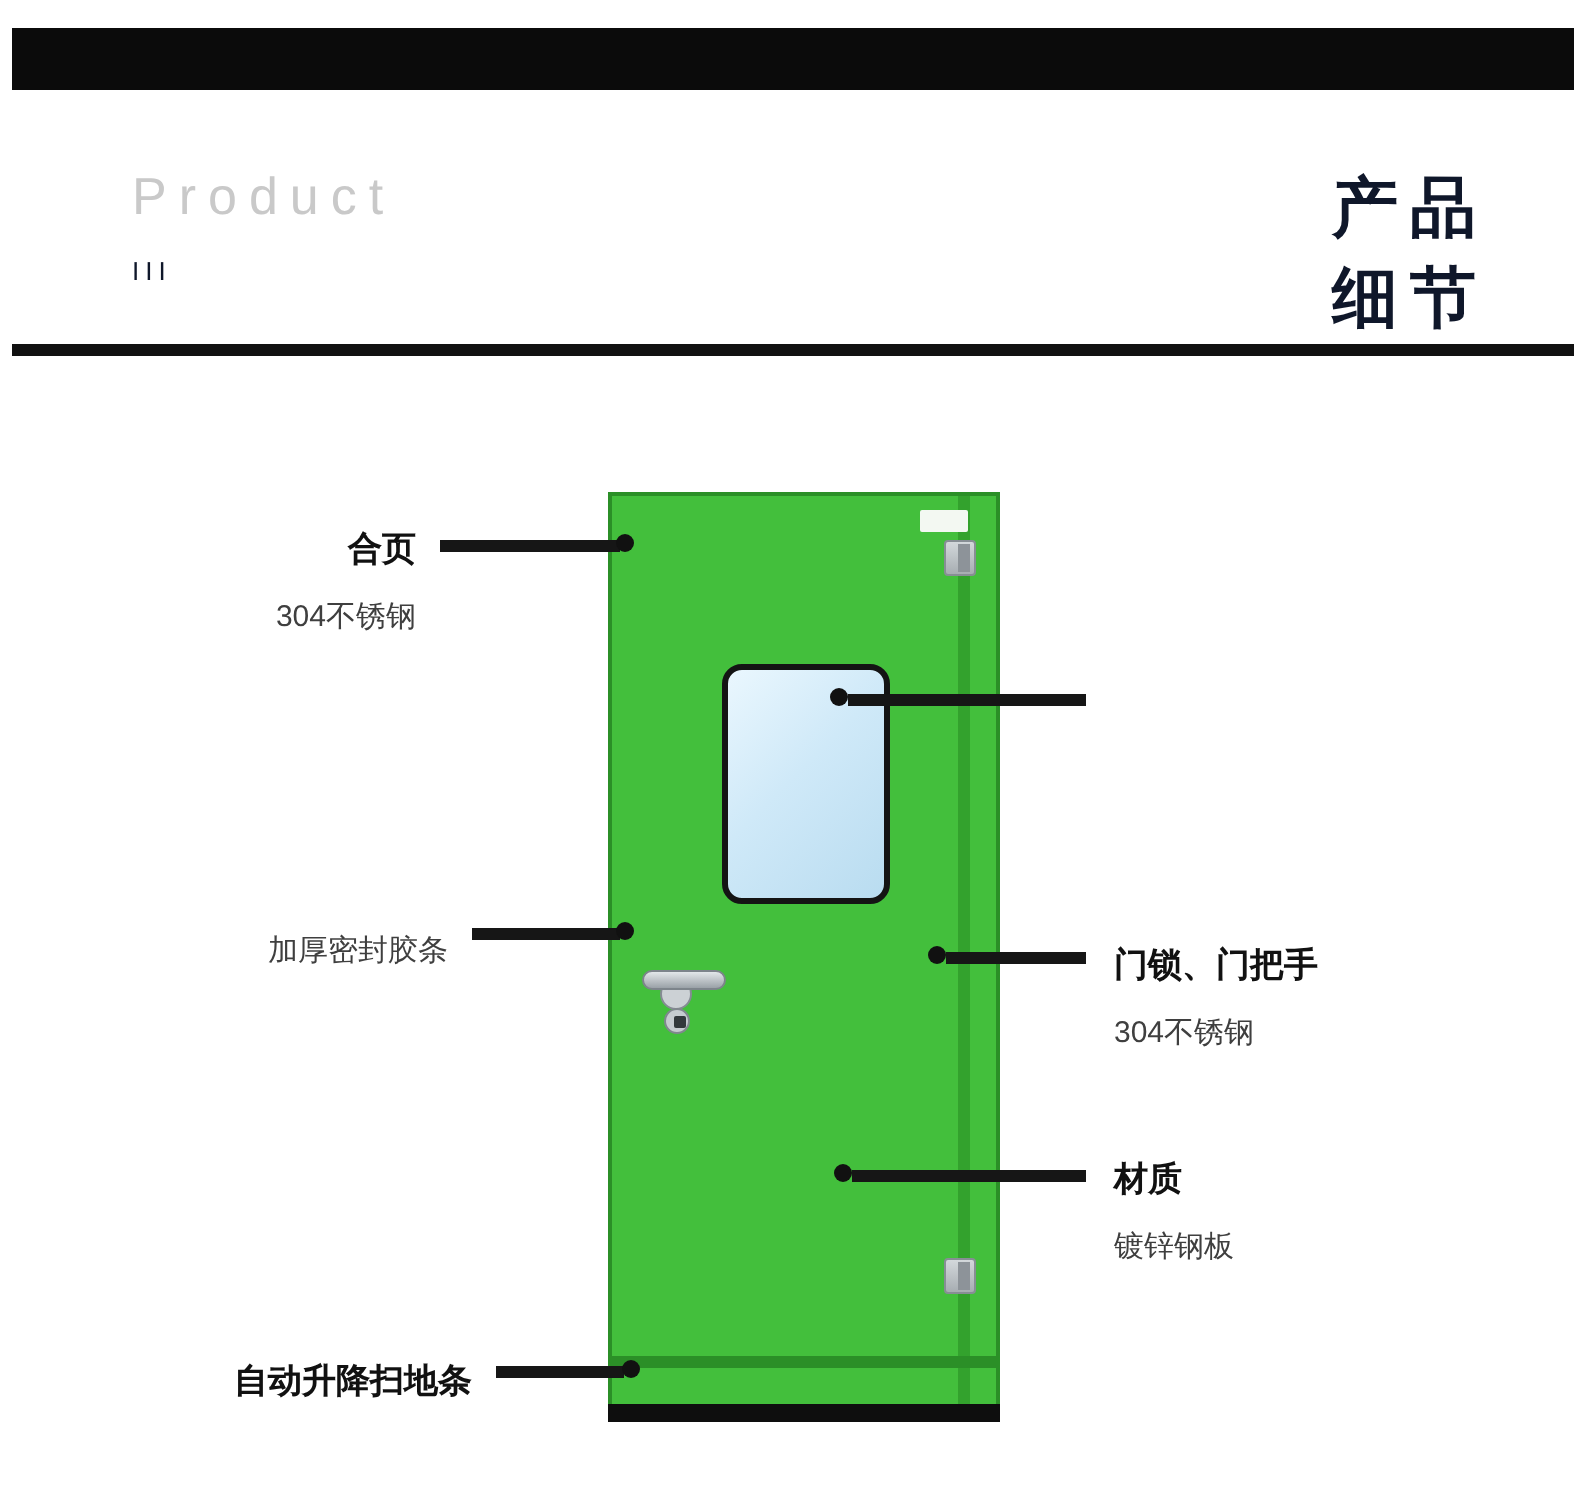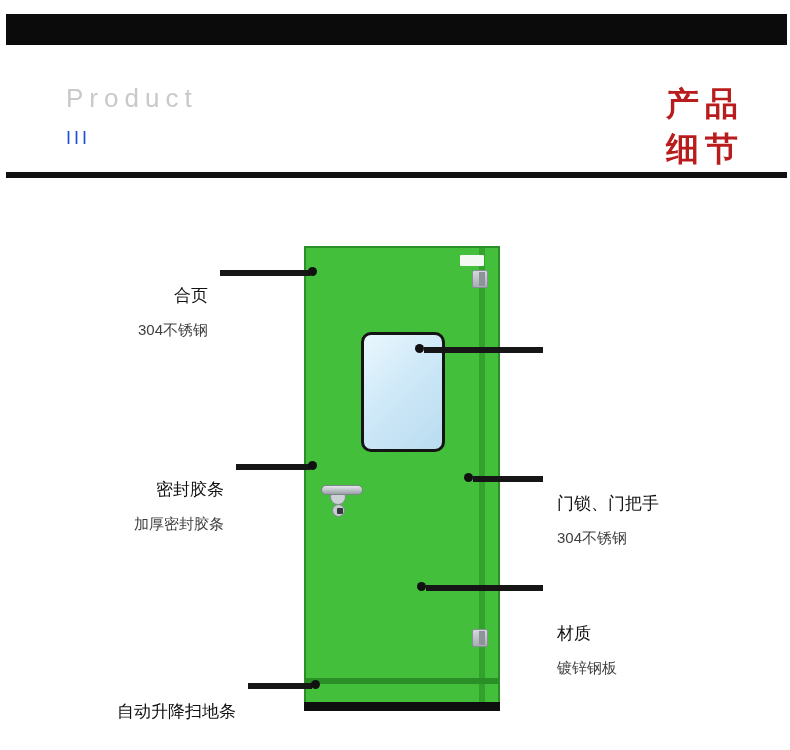--- a/index.html
+++ b/index.html
@@ -4,22 +4,22 @@
 <style>
   * { margin:0; padding:3px; box-sizing:border-box; }
   html,body { background:#ffffff; }
   body { font-family:"Liberation Sans","DejaVu Sans",sans-serif; }
   .canvas { position:relative; width:790px; height:750px; background:#ffffff; overflow:hidden; margin:0 auto; }
 
   
   .top-bar { position:absolute; left:0; top:8px; width:790px; height:31px; background:#0b0b0b; }
   .en-title { position:absolute; left:54px; top:70px; color:#c9c9c9; }
   .en-title .line { display:block; font-size:26px; letter-spacing:6px; line-height:33px; font-weight:400; }
-  .en-title .roman { display:block; font-size:18px; letter-spacing:3px; margin-top:7px; color:#1d4ed8; }
-  .cn-title { position:absolute; right:46px; top:72px; text-align:right; color:#b91c1c; font-weight:700; font-size:33px; line-height:39px; letter-spacing:6px; }
+  .en-title .roman { display:block; font-size:13px; letter-spacing:3px; margin-top:7px; color:#0f172a; }
+  .cn-title { position:absolute; right:46px; top:72px; text-align:right; color:#0f172a; font-weight:700; font-size:33px; line-height:39px; letter-spacing:6px; }
   .divider { position:absolute; left:0; top:166px; width:790px; height:2px; background:#111111; }
 
   
   .door { position:absolute; left:298px; top:240px; width:196px; height:465px; background:#43bf3c; border:2px solid #2b8f27; }
   .door-edge-line { position:absolute; right:13px; top:0; width:2px; height:100%; background:#33a22d; }
   .brand-label { position:absolute; right:14px; top:7px; width:24px; height:11px; background:#f3f8f2; border-radius:1px; }
   .door-window { position:absolute; left:55px; top:84px; width:84px; height:120px; border:3px solid #141414; border-radius:10px;
                  background:linear-gradient(135deg,#eaf7fe 0%,#cfe9f8 45%,#b9dcf0 100%); }
   .hinge { position:absolute; left:166px; width:16px; height:18px; background:linear-gradient(#d3d8db,#a7adb2); border:1px solid #878e94; border-radius:2px; }
   .hinge.top { top:22px; }
@@ -28,21 +28,21 @@
   .handle-rose { position:absolute; left:24px; top:241px; width:16px; height:16px; border-radius:50%; background:#ccd1d5; border:1px solid #858c93; }
   .handle-lever { position:absolute; left:15px; top:237px; width:42px; height:10px; border-radius:5px;
                   background:linear-gradient(#e3e7ea,#9aa1a7); border:1px solid #7d848b; }
   .handle-lock { position:absolute; left:26px; top:256px; width:13px; height:13px; border-radius:50%; background:#c6cbd0; border:1px solid #80878e; }
   .handle-lock .keyhole { position:absolute; left:50%; top:3px; width:3px; height:6px; margin-left:-1.5px; background:#33383c; border-radius:1px; }
   .seal-line { position:absolute; left:0; right:0; top:430px; height:2px; background:#2b8f27; }
   .bottom-seal { position:absolute; left:-2px; bottom:-2px; width:196px; height:9px; background:#0e0e0e; }
 
   
   .callout { position:absolute; }
-  .callout .title { font-size:17px; font-weight:400; color:#111111; line-height:21px; white-space:nowrap;margin-top:21px; }
+  .callout .title { font-size:17px; font-weight:700; color:#111111; line-height:21px; white-space:nowrap; }
   .callout .desc { font-size:15px; color:#3f3f3f; line-height:26px; margin-top:5px; white-space:nowrap; }
   .callout.left-side { text-align:right; }
   .c-line { position:absolute; height:2px; background:#161616; }
   .c-dot { position:absolute; width:9px; height:9px; border-radius:50%; background:#111111; }
 </style>
 </head>
 <body>
 
 <div class="canvas">
 
@@ -80,21 +80,20 @@
   </div>
 
   <div class="callout left-side" style="left:40px; top:252px; width:168px;">
     <div class="title">合页</div>
     <div class="desc">304不锈钢</div>
   </div>
   <div class="c-line" style="left:214px; top:264px; width:90px;"></div>
   <div class="c-dot" style="left:302px; top:261px;"></div>
 
   <div class="callout left-side" style="left:40px; top:446px; width:184px;">
-    <div class="title">密封胶条</div>
     <div class="desc">加厚密封胶条</div>
   </div>
   <div class="c-line" style="left:230px; top:458px; width:74px;"></div>
   <div class="c-dot" style="left:302px; top:455px;"></div>
 
   <div class="callout left-side" style="left:40px; top:668px; width:196px;text-align:right;">
     <div class="title">自动升降扫地条</div>
   </div>
   <div class="c-line" style="left:242px; top:677px; width:64px;"></div>
   <div class="c-dot" style="left:305px; top:674px;"></div>
@@ -104,18 +103,18 @@
 
   <div class="c-dot" style="left:458px; top:467px;"></div>
   <div class="c-line" style="left:467px; top:470px; width:70px;"></div>
   <div class="callout" style="left:545px; top:460px;">
     <div class="title">门锁、门把手</div>
     <div class="desc">304不锈钢</div>
   </div>
 
   <div class="c-dot" style="left:411px; top:576px;"></div>
   <div class="c-line" style="left:420px; top:579px; width:117px;"></div>
-  <div class="callout" style="left:545px; top:590px;">
+  <div class="callout" style="left:545px; top:567px;">
     <div class="title">材质</div>
     <div class="desc">镀锌钢板</div>
   </div>
 
 </div>
 
 </body></html>

